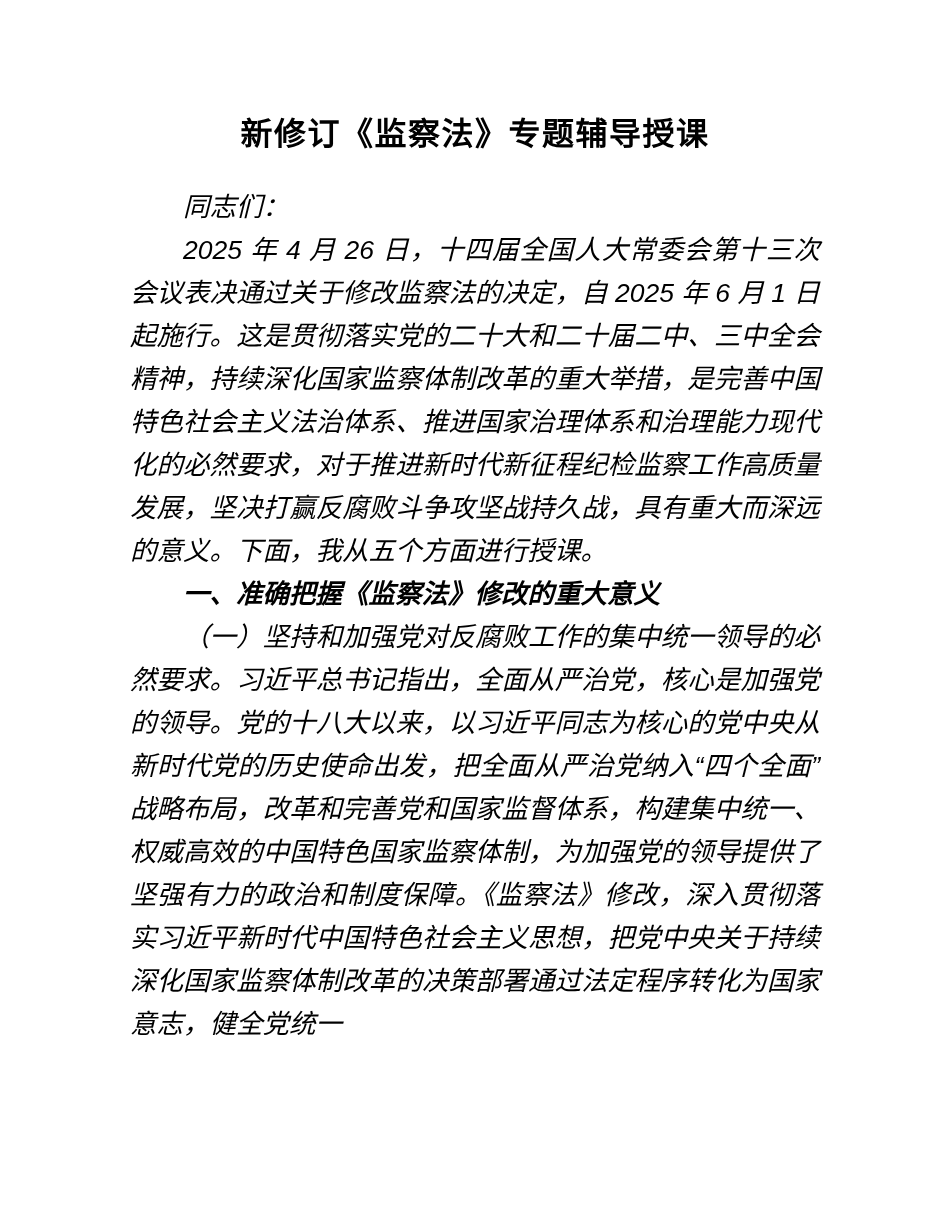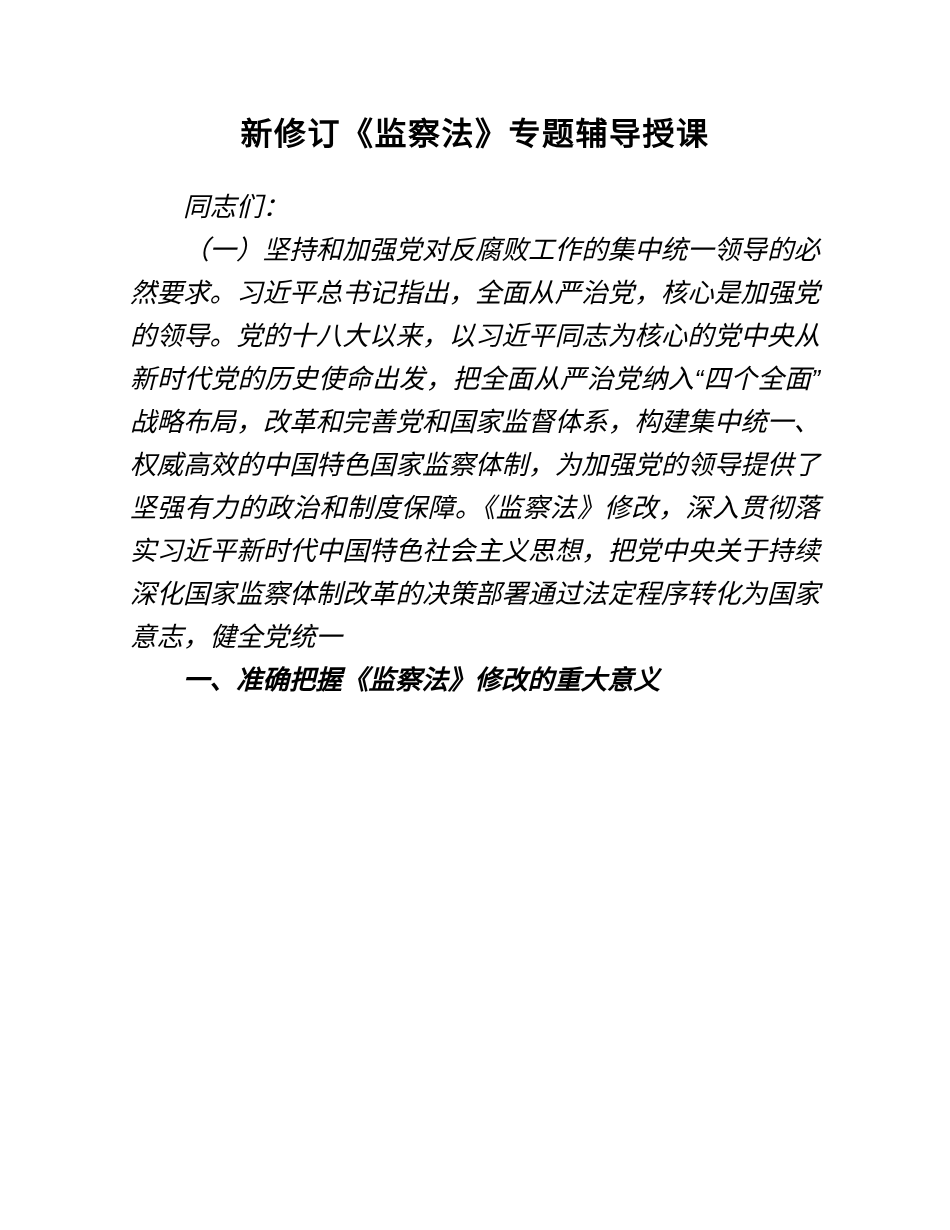--- a/index.html
+++ b/index.html
@@ -74,19 +74,20 @@
 
 <div class="page">
   <div class="content">
 
     <h1 class="doc-title">新修订《监察法》专题辅导授课</h1>
 
     <div class="gap-greeting"></div>
 
     <p class="para indent">同志们：</p>
 
+    <p class="para indent">2025 年 4 月 26 日，十四届全国人大常委会第十三次会议表决通过关于修改监察法的决定，自 2025 年 6 月 1 日起施行。这是贯彻落实党的二十大和二十届二中、三中全会精神，持续深化国家监察体制改革的重大举措，是完善中国特色社会主义法治体系、推进国家治理体系和治理能力现代化的必然要求，对于推进新时代新征程纪检监察工作高质量发展，坚决打赢反腐败斗争攻坚战持久战，具有重大而深远的意义。下面，我从五个方面进行授课。</p>
+
+    <p class="para heading">一、准确把握《监察法》修改的重大意义</p>
 
     <p class="para indent">（一）坚持和加强党对反腐败工作的集中统一领导的必然要求。习近平总书记指出，全面从严治党，核心是加强党的领导。党的十八大以来，以习近平同志为核心的党中央从新时代党的历史使命出发，把全面从严治党纳入“四个全面”战略布局，改革和完善党和国家监督体系，构建集中统一、权威高效的中国特色国家监察体制，为加强党的领导提供了坚强有力的政治和制度保障。《监察法》修改，深入贯彻落实习近平新时代中国特色社会主义思想，把党中央关于持续深化国家监察体制改革的决策部署通过法定程序转化为国家意志，健全党统一</p>
-
-    <p class="para heading">一、准确把握《监察法》修改的重大意义</p>
 
   </div>
 </div>
 
 </body></html>

